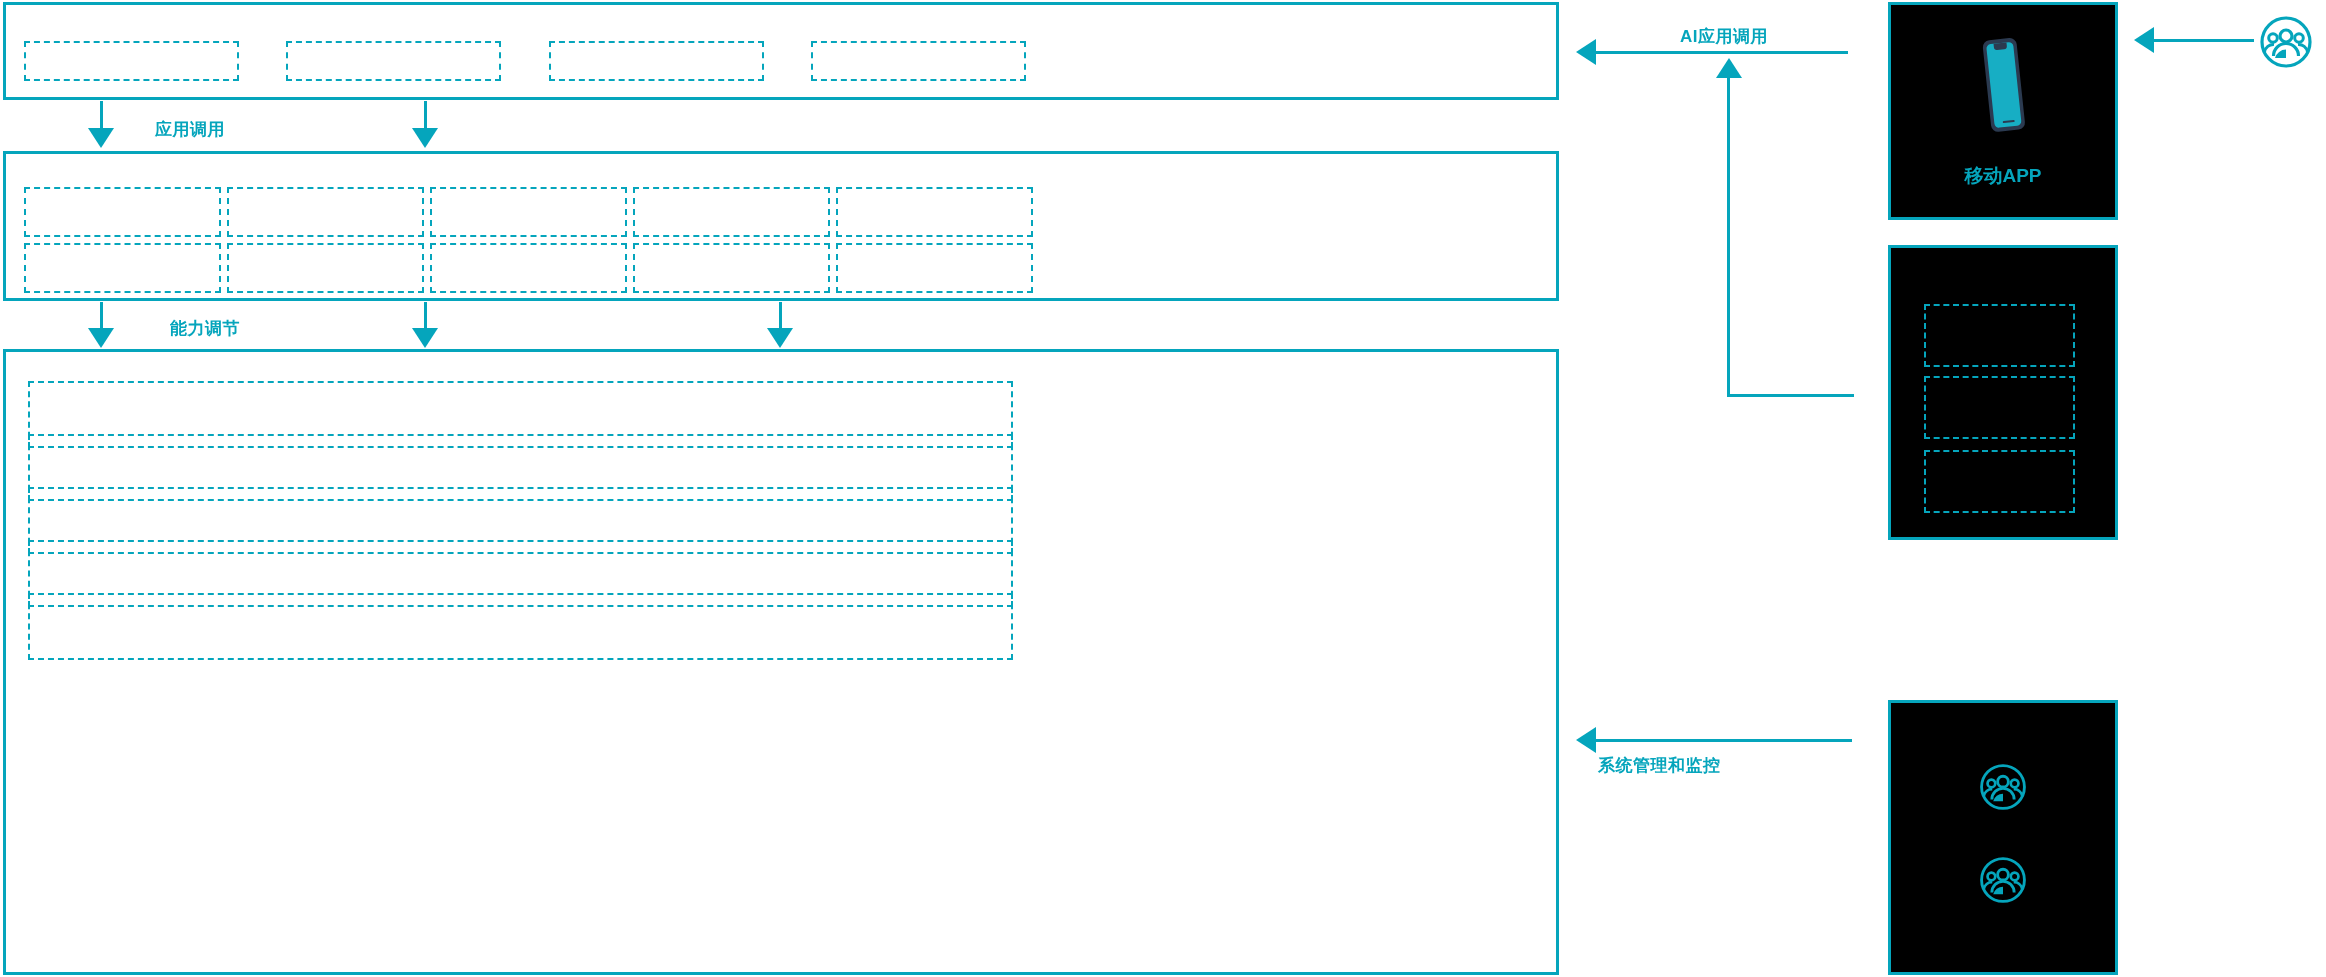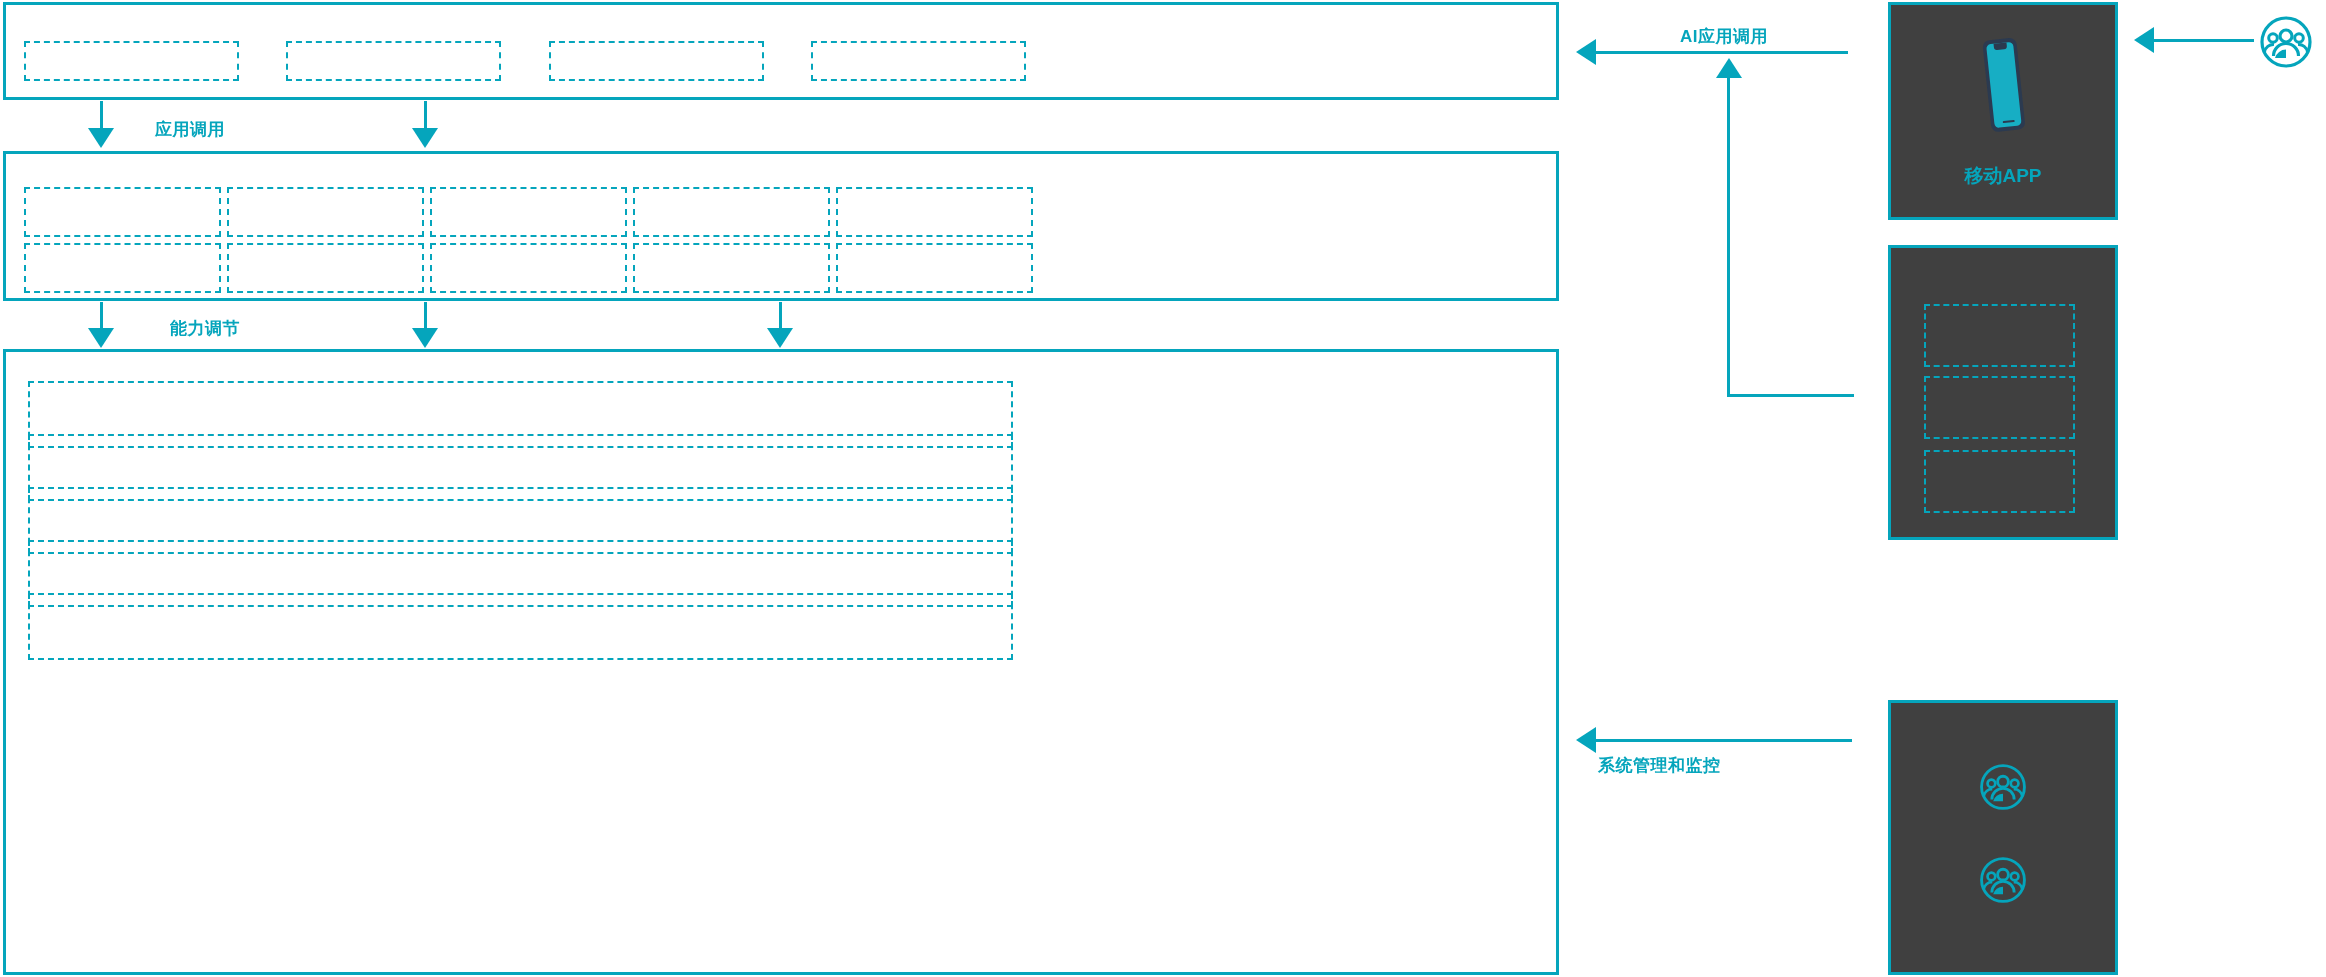--- a/index.html
+++ b/index.html
@@ -31,21 +31,21 @@
     position: absolute;
     border: 2px dashed #05A5BC;
     background: transparent;
     box-sizing: border-box;
   }
 
   
   .panel {
     position: absolute;
     border: 3px solid #05A5BC;
-    background: #404040;
+    background: #000000;
     box-sizing: border-box;
     padding-left: 44px;
   }
 
   
   .line-v {
     position: absolute;
     width: 3px;
     background: #05A5BC;
   }

